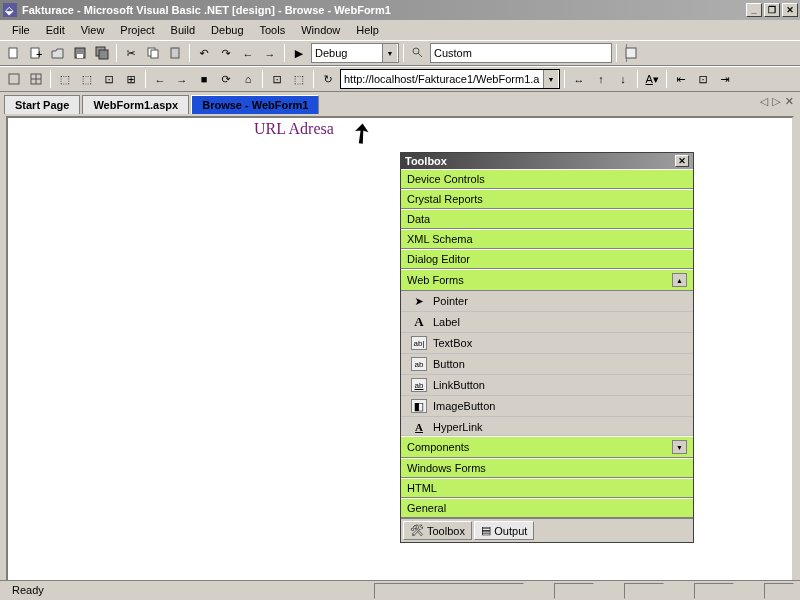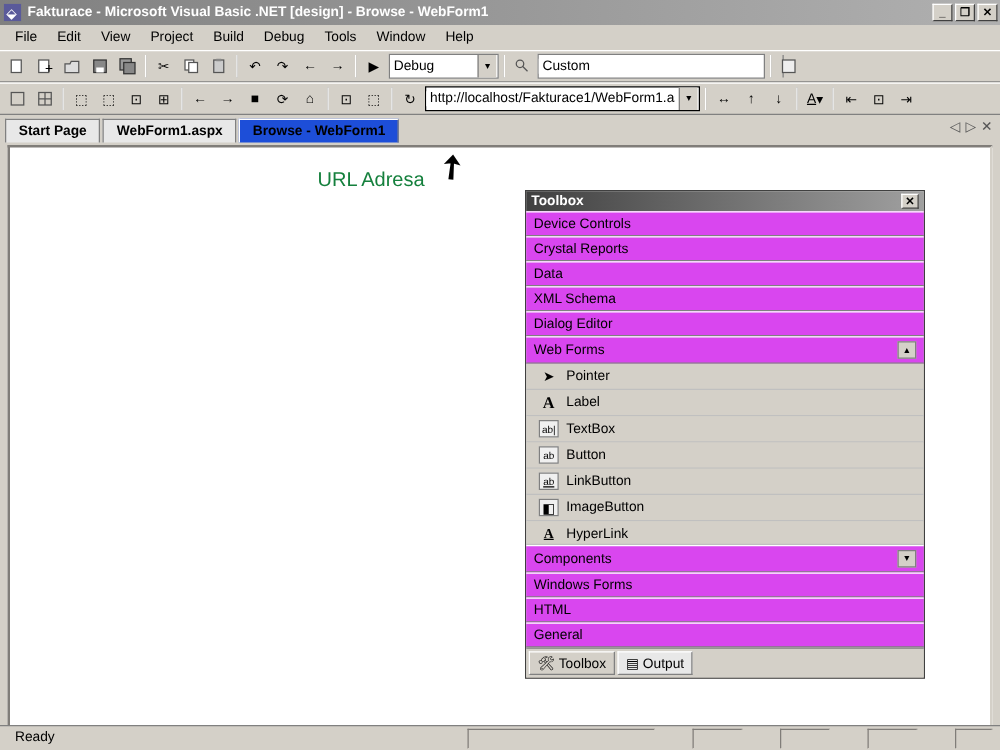--- a/index.html
+++ b/index.html
@@ -17,25 +17,25 @@
 .combo { display: inline-flex; align-items: center; background: #fff; border: 1px solid #808080; height: 20px; }
 .combo input { border: 0; outline: 0; padding: 0 3px; font-size: 11px; }
 .combo .drop { width: 15px; height: 18px; background: #d4d0c8; border-left: 1px solid #808080; display: flex; align-items: center; justify-content: center; font-size: 7px; }
 .tabbar { display: flex; align-items: center; padding: 2px 4px 0 4px; background: #d4d0c8; height: 22px; position: relative; }
 .tab { padding: 3px 10px; border: 1px solid #808080; border-bottom: 0; background: #d4d0c8; margin-right: 2px; cursor: default; font-weight: bold; }
 .tab.active { background: #1d4ed8; font-weight: bold; border-top: 1px solid #fff; border-left: 1px solid #fff; }
 .tab.inactive { background: #e8e8e8; }
 .tabbar .right-controls { position: absolute; right: 6px; top: 3px; display: flex; gap: 4px; align-items: center; font-size: 9px; color: #555; }
 .content { position: relative; margin: 2px 6px; background: #fff; border: 2px inset #d4d0c8; height: 470px; }
 .annotation-arrow { position: absolute; left: 343px; top: 0px; font-size: 26px; font-weight: bold; color: #000; transform: scaleX(-1) rotate(-50deg); transform-origin: center; pointer-events: none; }
-.annotation-text { position: absolute; left: 246px; top: 18px; font-size: 16px; font-family: Liberation Sans, sans-serif; color: #15803d; }
-.toolbox { position: absolute; left: 412px; top: 34px; width: 320px; background: #d4d0c8; border: 1px solid #404040; box-shadow: 1px 1px 0 #fff inset; }
+.annotation-text { position: absolute; left: 246px; top: 2px; font-size: 16px; font-family: Liberation Serif, serif; color: #701a75; }
+.toolbox { position: absolute; left: 392px; top: 34px; width: 294px; background: #d4d0c8; border: 1px solid #404040; box-shadow: 1px 1px 0 #fff inset; }
 .toolbox-title { background: linear-gradient(to right, #404040, #a0a0a0); color: #fff; font-weight: bold; padding: 2px 4px; display: flex; justify-content: space-between; align-items: center; }
 .toolbox-title .close { background: #d4d0c8; color: #000; width: 14px; height: 12px; border: 1px solid #fff; border-right-color: #404040; border-bottom-color: #404040; font-size: 9px; display: flex; align-items: center; justify-content: center; }
-.tbx-group { padding: 3px 6px; border-bottom: 1px solid #808080; border-top: 1px solid #fff; background: #d946ef; cursor: default; display: flex; justify-content: space-between; align-items: center; }
+.tbx-group { padding: 3px 6px; border-bottom: 1px solid #808080; border-top: 1px solid #fff; background: #bef264; cursor: default; display: flex; justify-content: space-between; align-items: center; }
 .tbx-item { padding: 3px 6px 3px 10px; background: #d4d0c8; border-bottom: 1px solid #c0c0c0; display: flex; align-items: center; gap: 6px; cursor: default; }
 .tbx-item .ico { width: 16px; height: 14px; display: inline-flex; align-items: center; justify-content: center; font-size: 11px; border: 1px solid #808080; background: #f0f0f0; }
 .tbx-bottom-tabs { display: flex; background: #d4d0c8; border-top: 1px solid #808080; padding: 2px; gap: 2px; }
 .tbx-tab { padding: 2px 6px; border: 1px solid #808080; border-top-color: #fff; border-left-color: #fff; display: flex; align-items: center; gap: 3px; font-size: 11px; }
 .scroll { width: 15px; background: #d4d0c8; border: 1px solid #808080; display: flex; align-items: center; justify-content: center; font-size: 7px; }
 .statusbar { position: absolute; bottom: 0; left: 0; right: 0; height: 20px; background: #d4d0c8; border-top: 1px solid #808080; display: flex; align-items: center; padding: 0 6px; gap: 30px; }
 .statusbar .pane { border: 1px inset #d4d0c8; padding: 1px 6px; height: 16px; }
 svg { display: block; }
 </style>
 </head>

